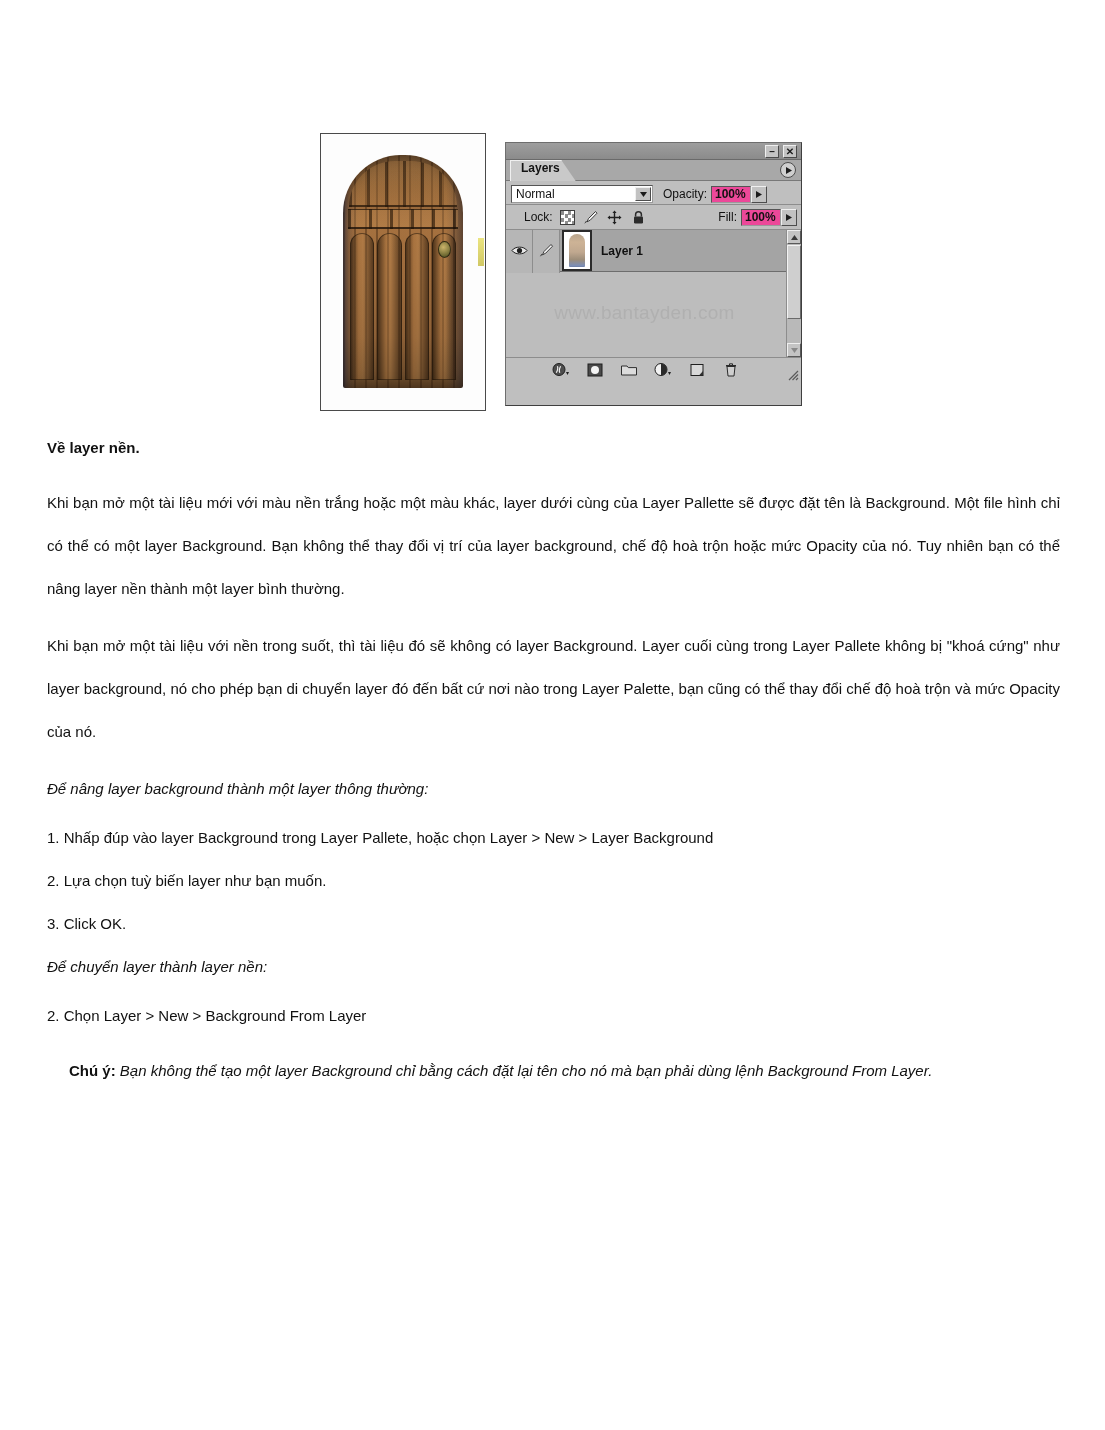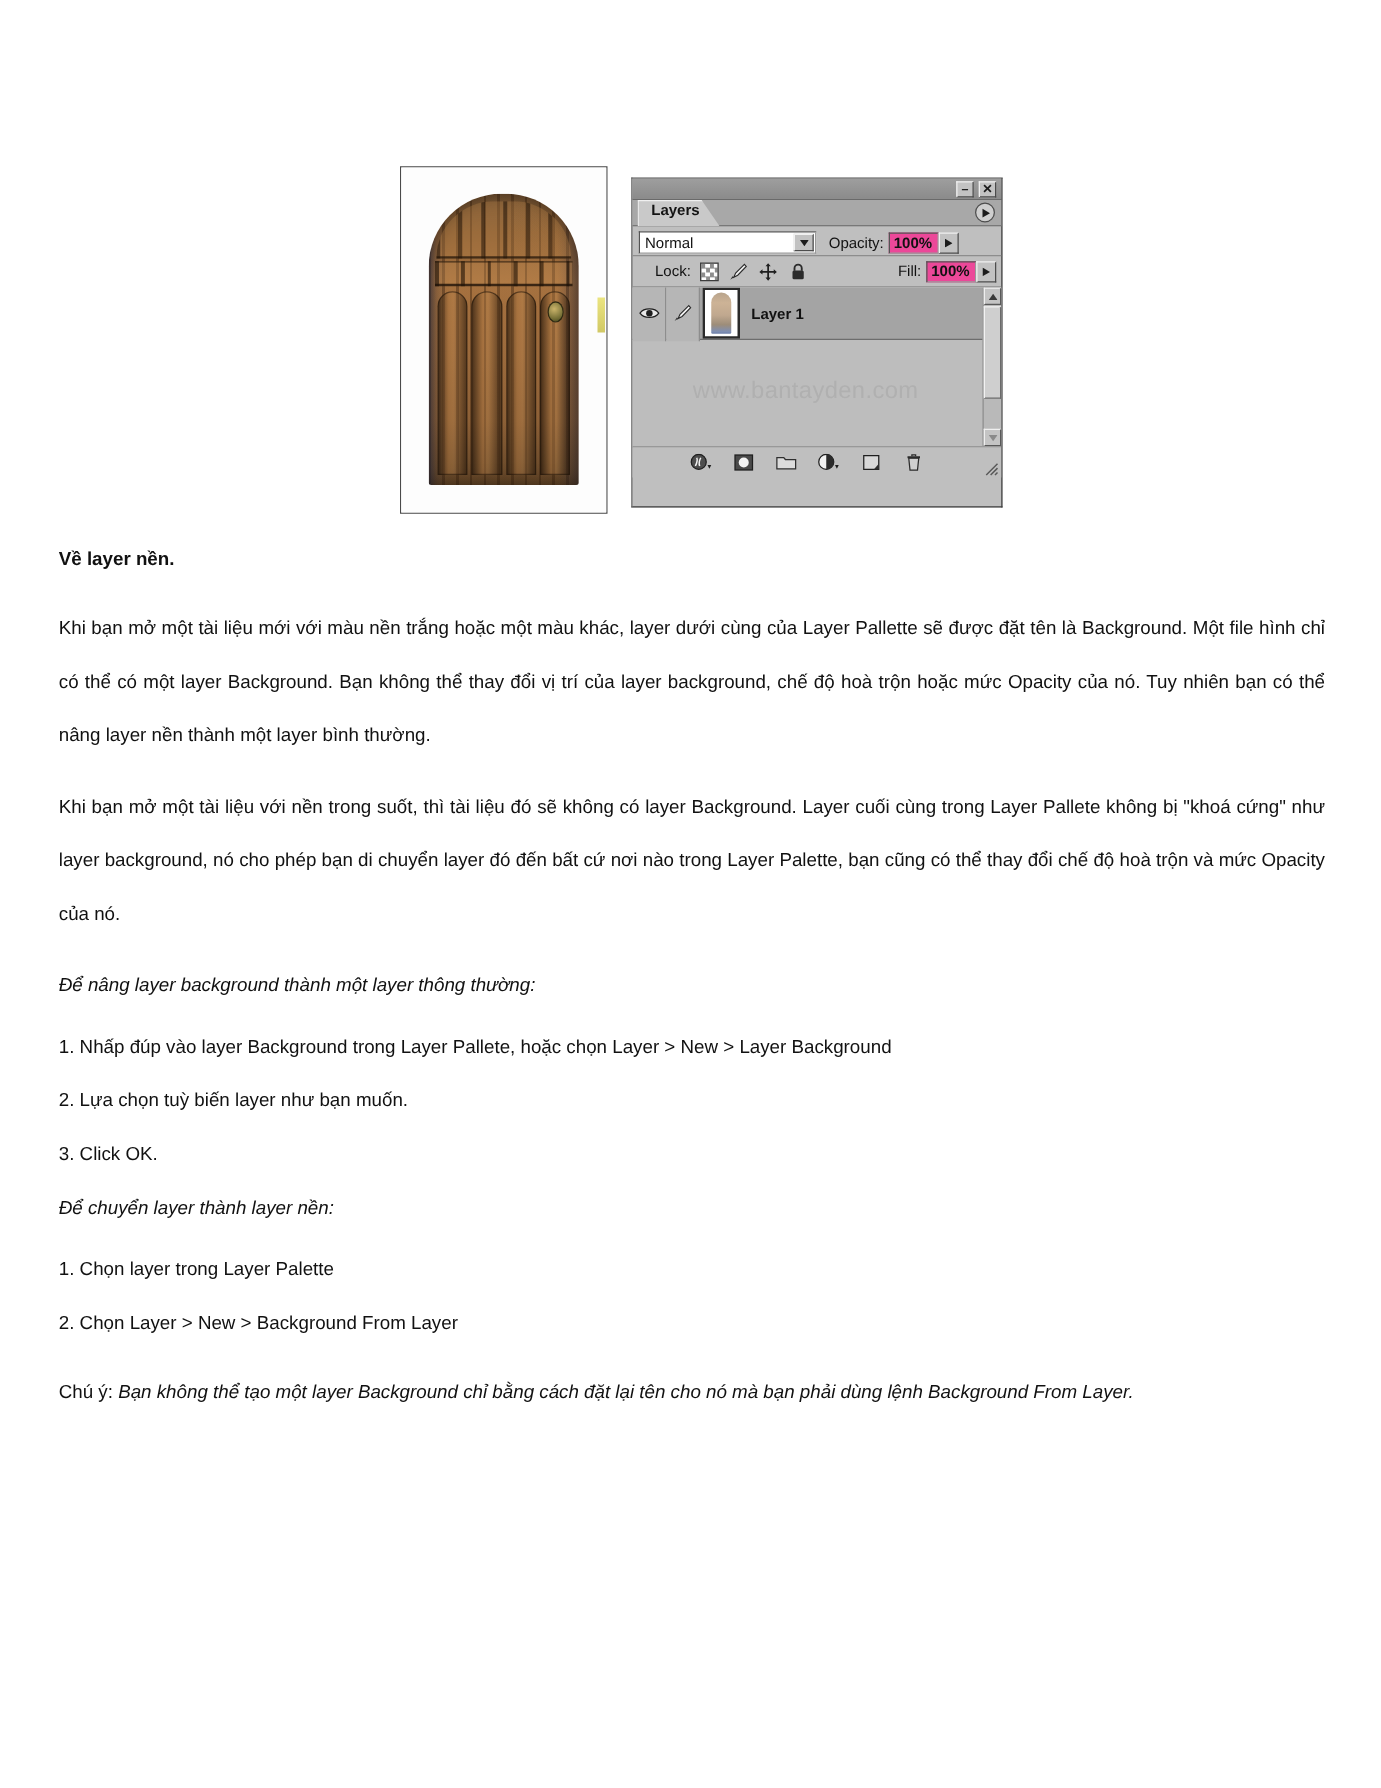--- a/index.html
+++ b/index.html
@@ -436,22 +436,23 @@
     line-height: 43px;
     margin: 0 0 6px 0;
   }
   .step {
     font-size: 15px;
     color: #111;
     line-height: 43px;
     margin: 0;
   }
   .note-lead {
-    font-weight: normal;
+    font-weight: bold;
     font-style: normal;
+    margin-left: 22px;
   }
   .note-body { font-style: italic; }
 </style>
 </head>
 <body>
 
 <div id="figure-area">
 
   <div id="door-photo-frame">
     <div id="door-photo-inner">
@@ -636,21 +637,20 @@
   <p class="para">Khi bạn mở một tài liệu với nền trong suốt, thì tài liệu đó sẽ không có layer Background. Layer cuối cùng trong Layer Pallete không bị "khoá cứng" như layer background, nó cho phép bạn di chuyển layer đó đến bất cứ nơi nào trong Layer Palette, bạn cũng có thể thay đổi chế độ hoà trộn và mức Opacity của nó.</p>
 
   <p class="para-italic">Để nâng layer background thành một layer thông thường:</p>
 
   <p class="step">1. Nhấp đúp vào layer Background trong Layer Pallete, hoặc chọn Layer &gt; New &gt; Layer Background</p>
   <p class="step">2. Lựa chọn tuỳ biến layer như bạn muốn.</p>
   <p class="step">3. Click OK.</p>
 
   <p class="para-italic">Để chuyển layer thành layer nền:</p>
 
-  <p class="step">1. Chọn layer trong Layer Palette</p>
   <p class="step">2. Chọn Layer &gt; New &gt; Background From Layer</p>
 
   <p class="para" style="margin-top:12px;">
     <span class="note-lead">Chú ý:</span><span class="note-body"> Bạn không thể tạo một layer Background chỉ bằng cách đặt lại tên cho nó mà bạn phải dùng lệnh Background From Layer.</span>
   </p>
 
 
 </div>
 
 </body></html>

